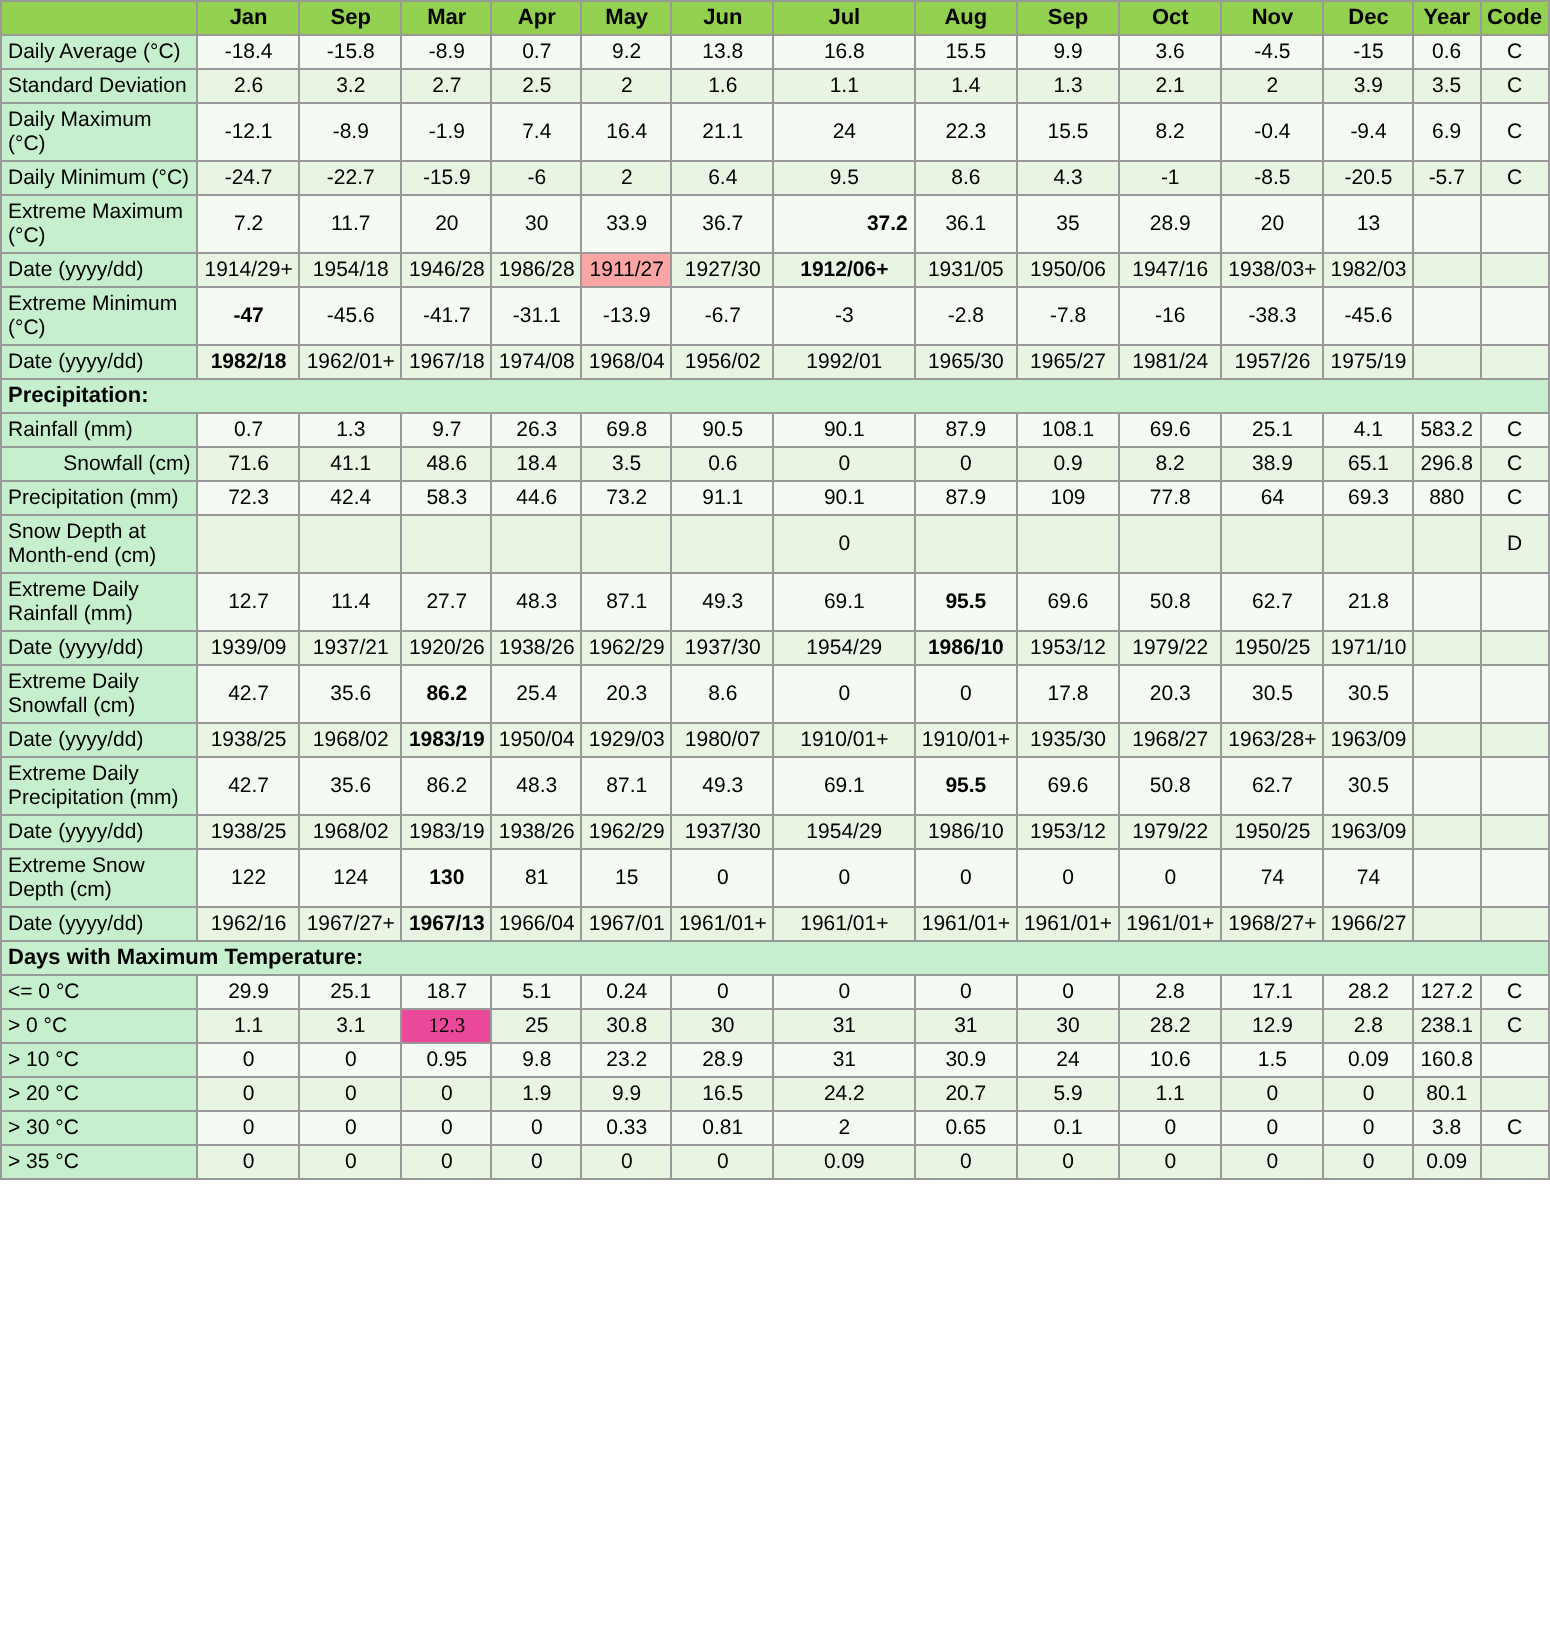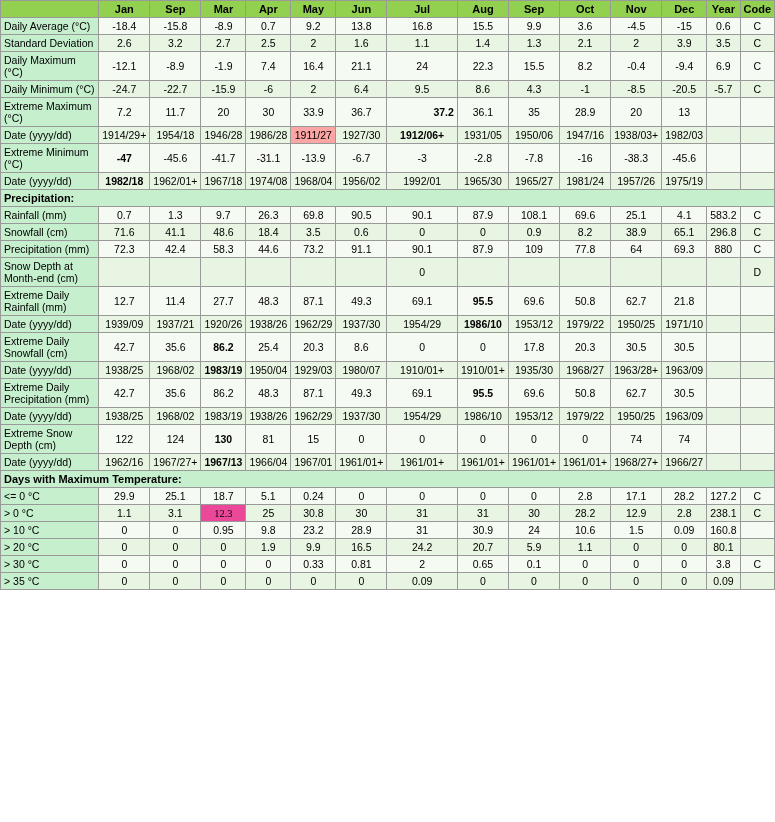--- a/index.html
+++ b/index.html
@@ -188,21 +188,21 @@
         <td style="background: rgb(245, 251, 242); font-size: 10.5px;">90.1</td>
         <td style="background: rgb(245, 251, 242); font-size: 10.5px;">87.9</td>
         <td style="background: rgb(245, 251, 242); font-size: 10.5px;">108.1</td>
         <td style="background: rgb(245, 251, 242); font-size: 10.5px;">69.6</td>
         <td style="background: rgb(245, 251, 242); font-size: 10.5px;">25.1</td>
         <td style="background: rgb(245, 251, 242); font-size: 10.5px;">4.1</td>
         <td style="background: rgb(245, 251, 242); font-size: 10.5px;">583.2</td>
         <td style="background: rgb(245, 251, 242); font-size: 10.5px;">C</td>
       </tr>
       <tr class="data-row">
-        <td class="row-header-cell" style="background: rgb(198, 239, 206); text-align: left; font-size: 10.5px;">Snowfall (cm)</td>
+        <td class="row-header-cell" style="background: rgb(198, 239, 206); text-align: right; font-size: 10.5px;">Snowfall (cm)</td>
         <td style="background: rgb(232, 245, 226); font-size: 10.5px;">71.6</td>
         <td style="background: rgb(232, 245, 226); font-size: 10.5px;">41.1</td>
         <td style="background: rgb(232, 245, 226); font-size: 10.5px;">48.6</td>
         <td style="background: rgb(232, 245, 226); font-size: 10.5px;">18.4</td>
         <td style="background: rgb(232, 245, 226); font-size: 10.5px;">3.5</td>
         <td style="background: rgb(232, 245, 226); font-size: 10.5px;">0.6</td>
         <td style="background: rgb(232, 245, 226); font-size: 10.5px;">0</td>
         <td style="background: rgb(232, 245, 226); font-size: 10.5px;">0</td>
         <td style="background: rgb(232, 245, 226); font-size: 10.5px;">0.9</td>
         <td style="background: rgb(232, 245, 226); font-size: 10.5px;">8.2</td>

